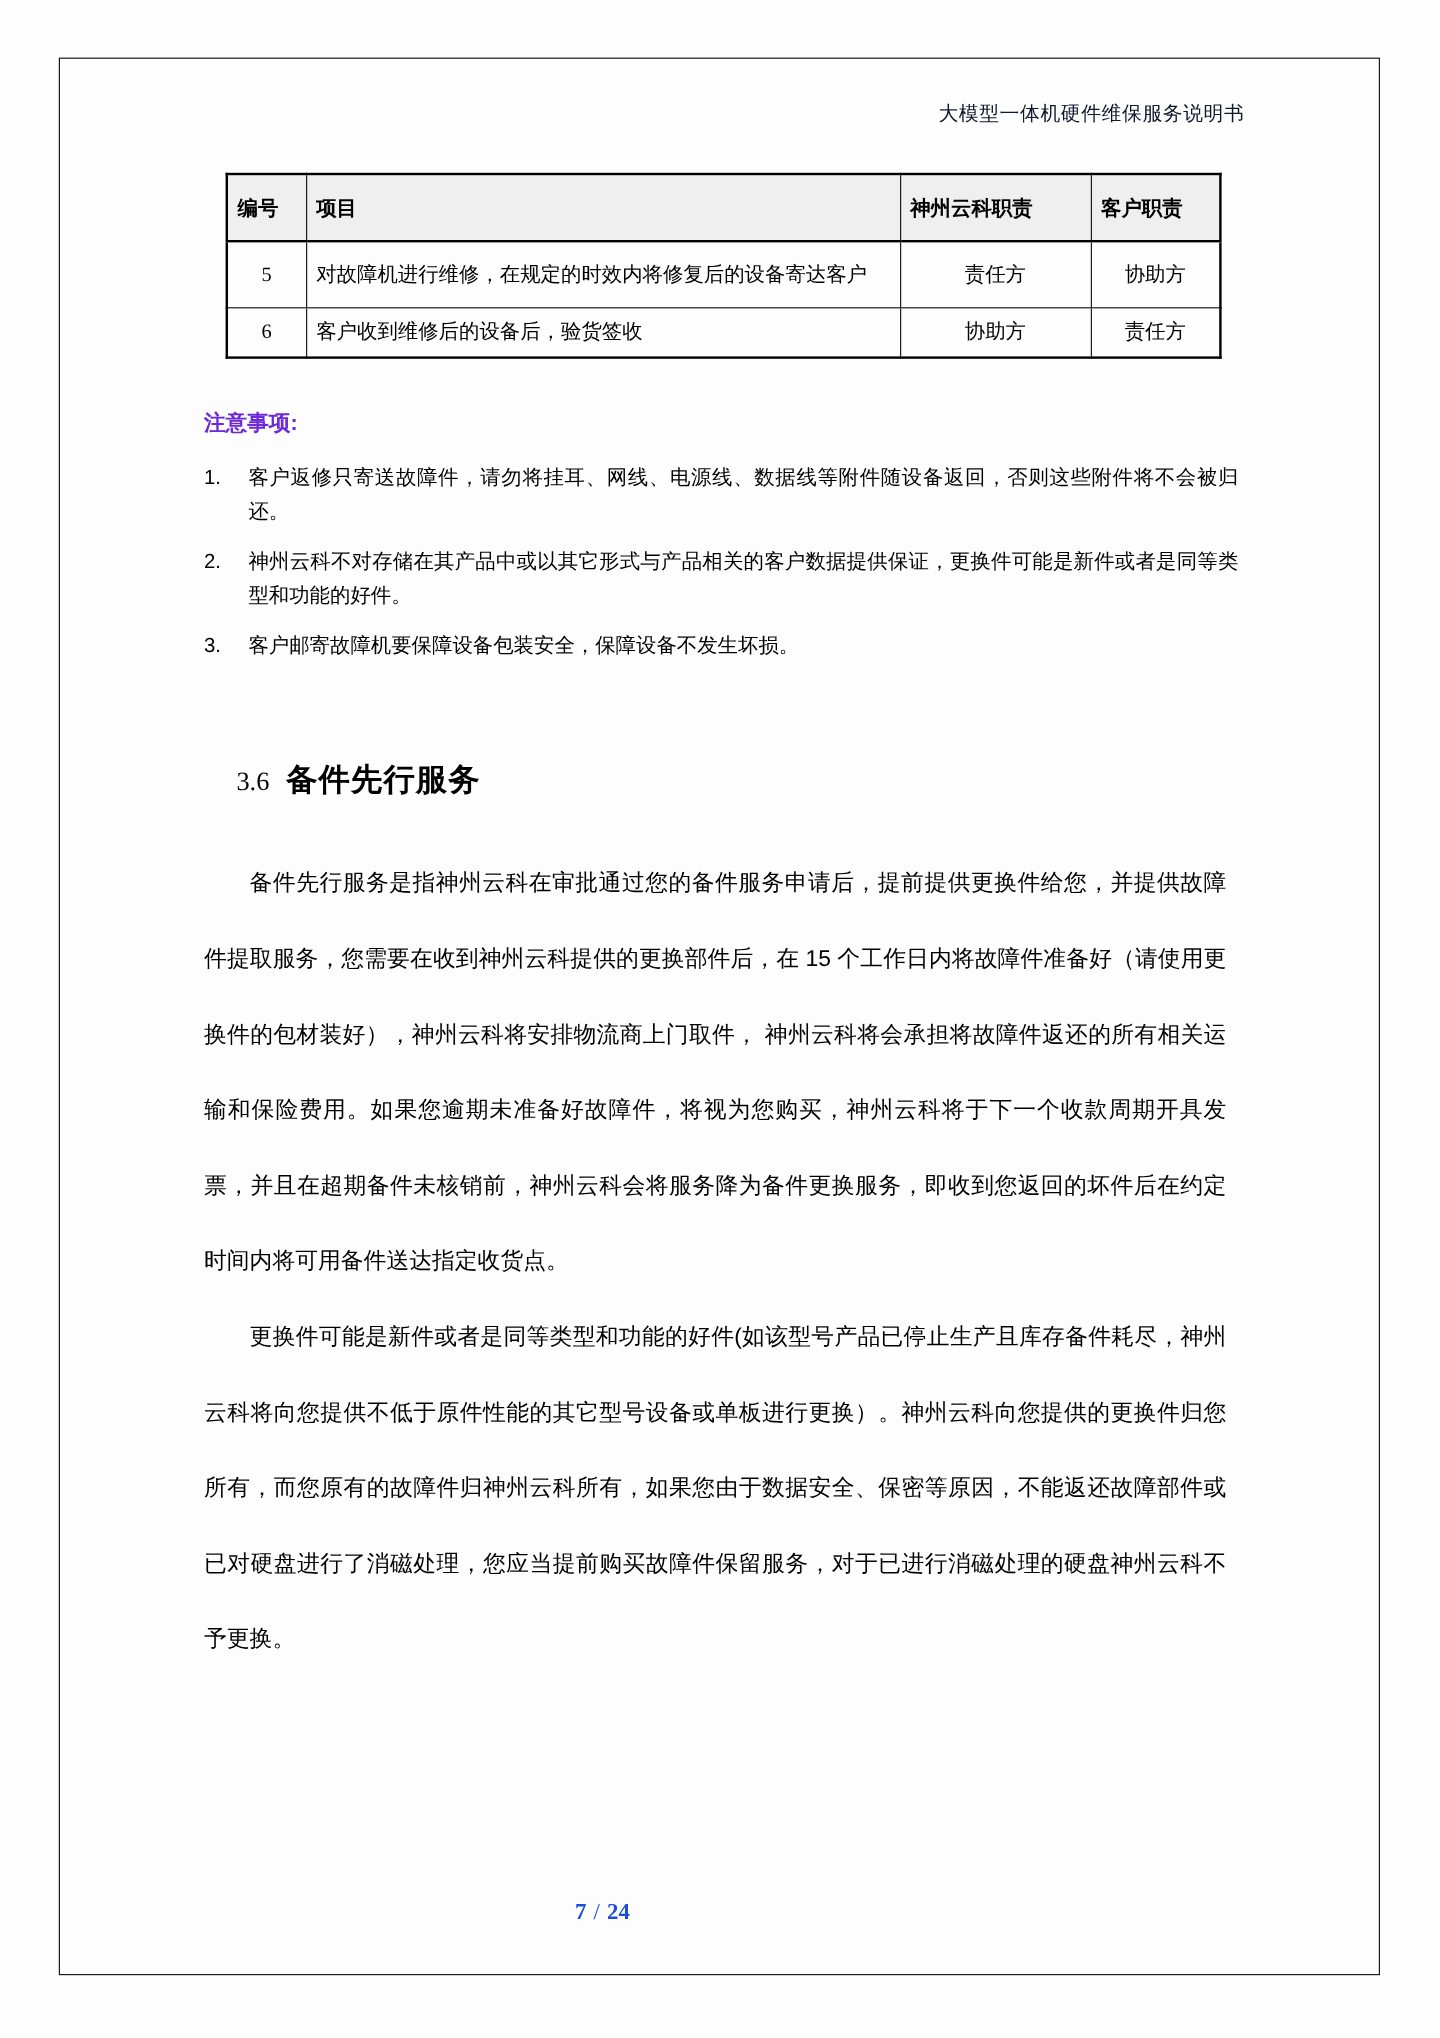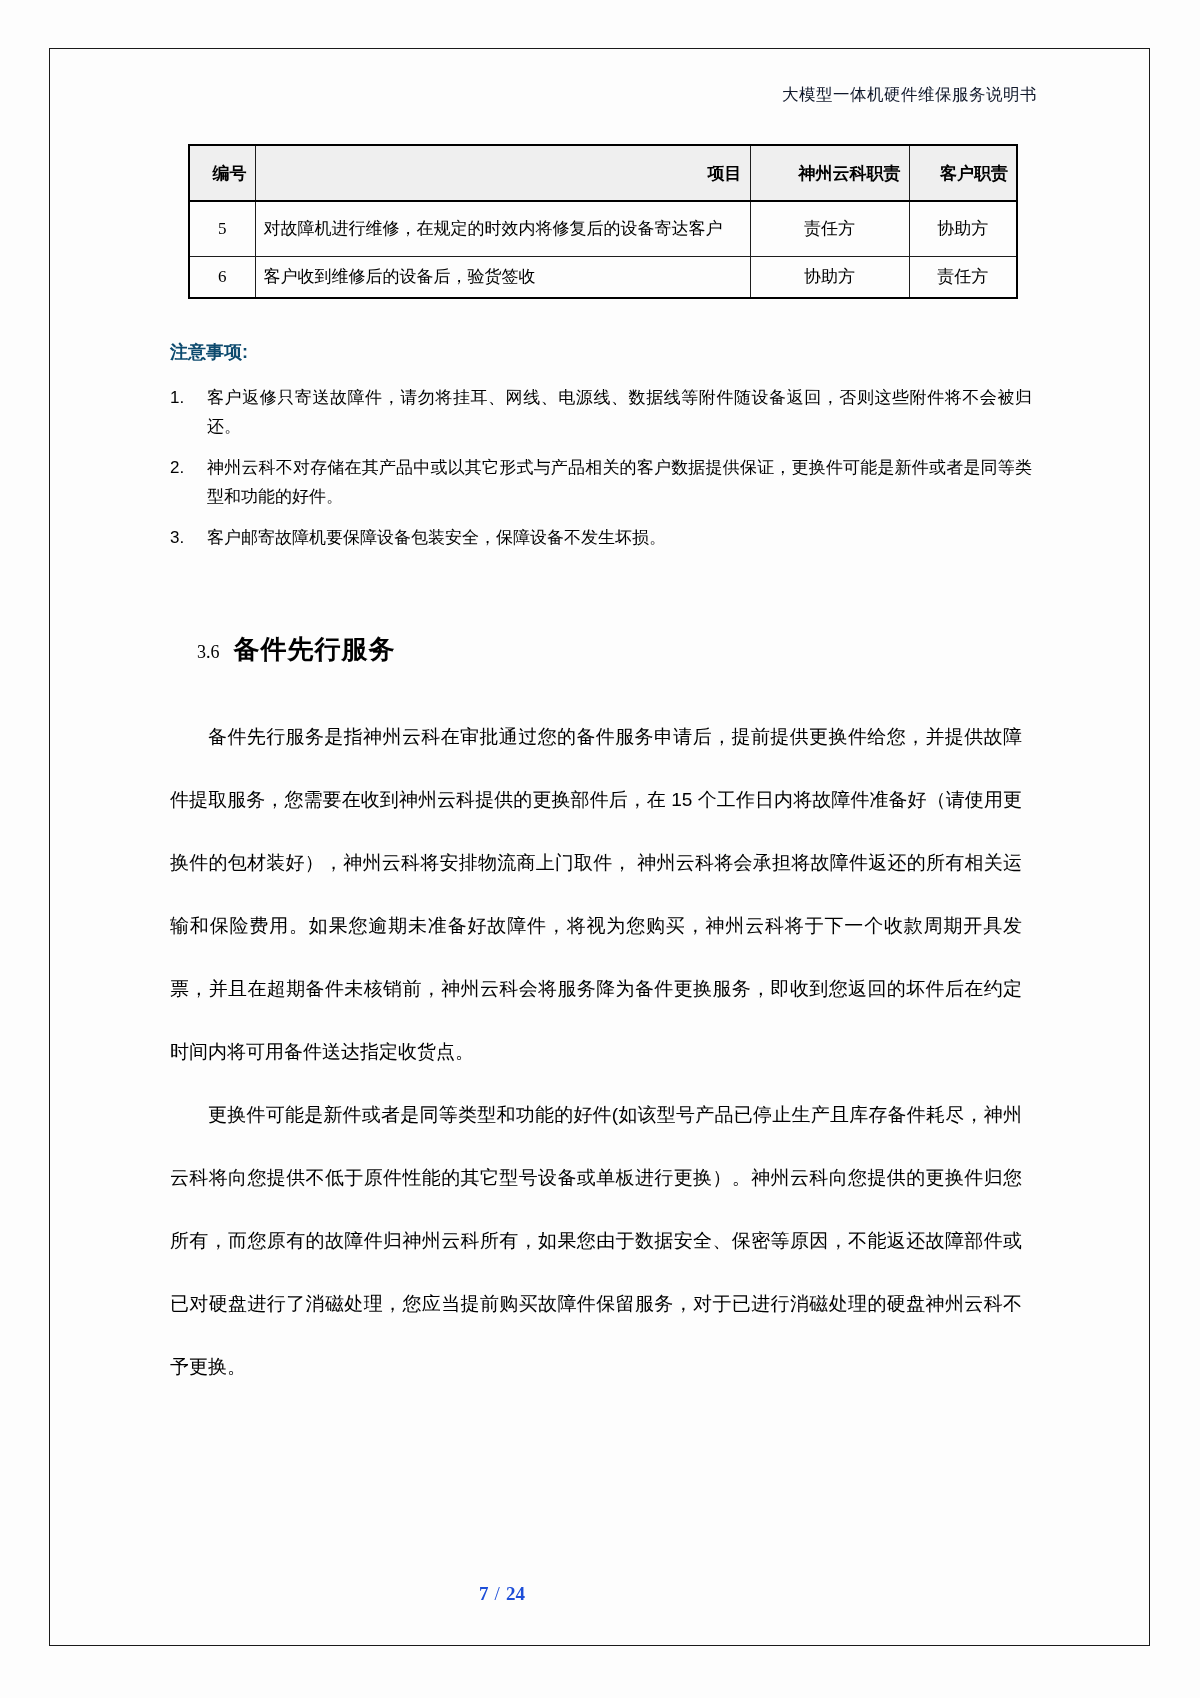--- a/index.html
+++ b/index.html
@@ -39,34 +39,34 @@
   }
   table.resp-table th, table.resp-table td {
     border: 1.5px solid #1d1d1d;
     padding: 2px 8px;
     box-sizing: border-box;
   }
   table.resp-table th {
     background: #efefef;
     font-weight: bold;
     height: 56px;
-    text-align: right;
+    text-align: left;
   }
   table.resp-table thead th { border-bottom: 2.5px solid #000; }
   td.c-no, td.c-vendor, td.c-customer { text-align: center; }
   td.c-item { text-align: left; padding: 2px 11px; line-height: 26px; }
   tr.row-5 td { height: 55px; }
   tr.row-6 td { height: 42px; }
 
   .notes-title {
     position: absolute;
     left: 170px; top: 340px;
     font-size: 18px;
     font-weight: bold;
-    color: #0c4a6e;
+    color: #6d28d9;
   }
   .notes-list {
     position: absolute;
     left: 170px; top: 384px;
     width: 862px;
   }
   .note-item {
     display: flex;
     margin-bottom: 13px;
     font-size: 17px;
@@ -78,21 +78,21 @@
 
   .section-heading {
     position: absolute;
     left: 197px; top: 632px;
     display: flex;
     align-items: baseline;
     color: #000;
   }
   .section-number {
     font-family: "Liberation Serif", serif;
-    font-size: 18px;
+    font-size: 22px;
     margin-right: 14px;
   }
   .section-title {
     font-size: 26px;
     font-weight: bold;
     letter-spacing: 1px;
   }
 
   .body-text {
     position: absolute;

